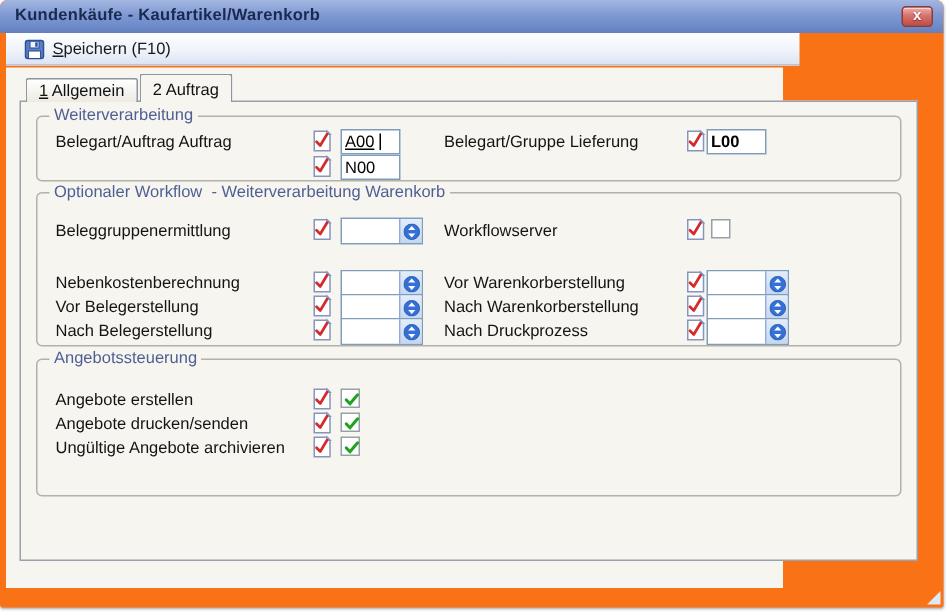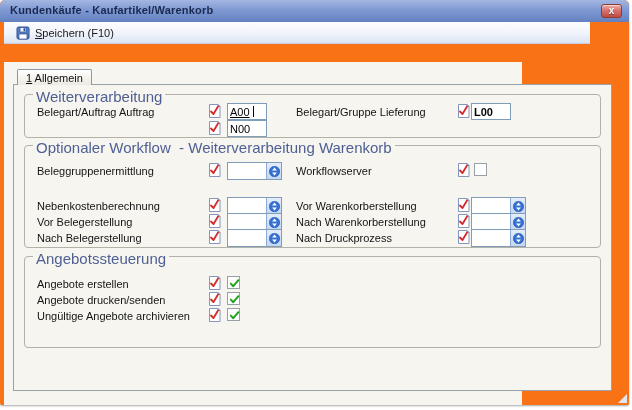--- a/index.html
+++ b/index.html
@@ -12,44 +12,44 @@
               background:linear-gradient(to bottom,#a5b7e2 0%,#7e99d2 45%,#6e8bc9 80%,#647fbd 100%);
               border-radius:5px 5px 0 0; }
   .title-text { position:absolute; left:10px; top:4px; font-size:11px; font-weight:bold;
                 color:#1b2950; letter-spacing:.2px; }
   .close-btn { position:absolute; right:7px; top:4px; width:21px; height:14px;
                background:linear-gradient(to bottom,#efb0ac 0%,#d8736d 45%,#c04b44 100%);
                border:1px solid #8e3b36; border-radius:3px; color:#fff; font-size:10px;
                font-weight:bold; text-align:center; line-height:12px; cursor:pointer;
                box-shadow:inset 0 1px 0 rgba(255,255,255,.5); text-shadow:0 1px 1px rgba(90,20,20,.7); }
   
-  .toolbar { position:absolute; left:4px; top:22px; width:586px; height:22px;
+  .toolbar { position:absolute; left:4px; top:22px; width:529px; height:22px;
              background:linear-gradient(to bottom,#fdfdfe 0%,#f0f4fb 55%,#dbe4f3 100%);
              border-bottom:1px solid #c0cde4; display:flex; align-items:center; }
   .save-btn { display:flex; align-items:center; gap:5px; margin-left:5px; padding:2px 6px;
               font-size:11px; color:#1a1a1a; cursor:pointer; border:1px solid transparent; }
   .save-btn u { text-decoration:underline; }
   
-  .content { position:absolute; left:4px; top:62px; width:518px; height:347px;
+  .content { position:absolute; left:4px; top:45px; width:518px; height:347px;
              background:#f6f5ef;padding-left:30px; }
   
   .tabs { position:absolute; left:13px; top:4px; height:19px; display:flex;
           align-items:flex-end; z-index:3; }
   .tab { font-size:11px; color:#111; padding:2px 8px 2px 8px; border:1px solid #8f95a3;
          border-bottom:none; border-radius:2px 2px 0 0; cursor:pointer; white-space:pre; }
   .tab.inactive { background:linear-gradient(to bottom,#ffffff,#eceae1); height:16px; margin-right:1px; }
   .tab.active   { background:#f6f5ef; height:19px; padding-top:4px; position:relative; z-index:4; }
   .tab u { text-decoration:underline; }
   
   .tabpage { position:absolute; left:9px; top:22px; width:599px; height:307px;
              border:1px solid #9aa0ac; background:#f6f5ef; z-index:2; }
   
   .group { position:absolute; border:1px solid #b2b2a8; border-radius:4px; }
   .group-title { position:absolute; top:-7px; left:8px; padding:0 3px; background:#f6f5ef;
-                 font-size:15px; color:#4f5f94; white-space:pre; }
+                 font-size:11px; color:#4f5f94; white-space:pre; }
   .g1 { left:10px; top:9px;  width:577px; height:44px; }
   .g2 { left:10px; top:60px; width:577px; height:103px; }
   .g3 { left:10px; top:171px; width:577px; height:92px; }
   .lbl { position:absolute; font-size:11px; color:#141414; white-space:pre; }
   
   .lookup { position:absolute; width:15px; height:16px; cursor:pointer; }
   .txt { position:absolute; width:40px; height:17px; border:1px solid #7f9db9; background:#fff;
          font-family:"Liberation Sans",sans-serif; font-size:11px; padding:1px 2px; color:#000; }
   .combo { position:absolute; width:55px; height:18px; border:1px solid #7f9db9; background:#fff;
            display:flex; }
@@ -107,20 +107,21 @@
           <use href="#ic-floppy"></use>
         </svg>
       <span><u>S</u><span>peichern (F10)</span></span>
     </div>
   </div>
 
   <div class="content">
 
     <div class="tabs">
       <div class="tab inactive"><u>1</u><span> Allgemein</span></div>
+      <div class="tab active">2 Auftrag</div>
     </div>
 
     <div class="tabpage">
 
       <div class="group g1">
         <span class="group-title">Weiterverarbeitung</span>
 
         <span class="lbl" style="left:12px; top:11px;">Belegart/Auftrag Auftrag</span>
         <span class="lookup" style="left:182px; top:8px;">
           <svg width="15" height="16">

